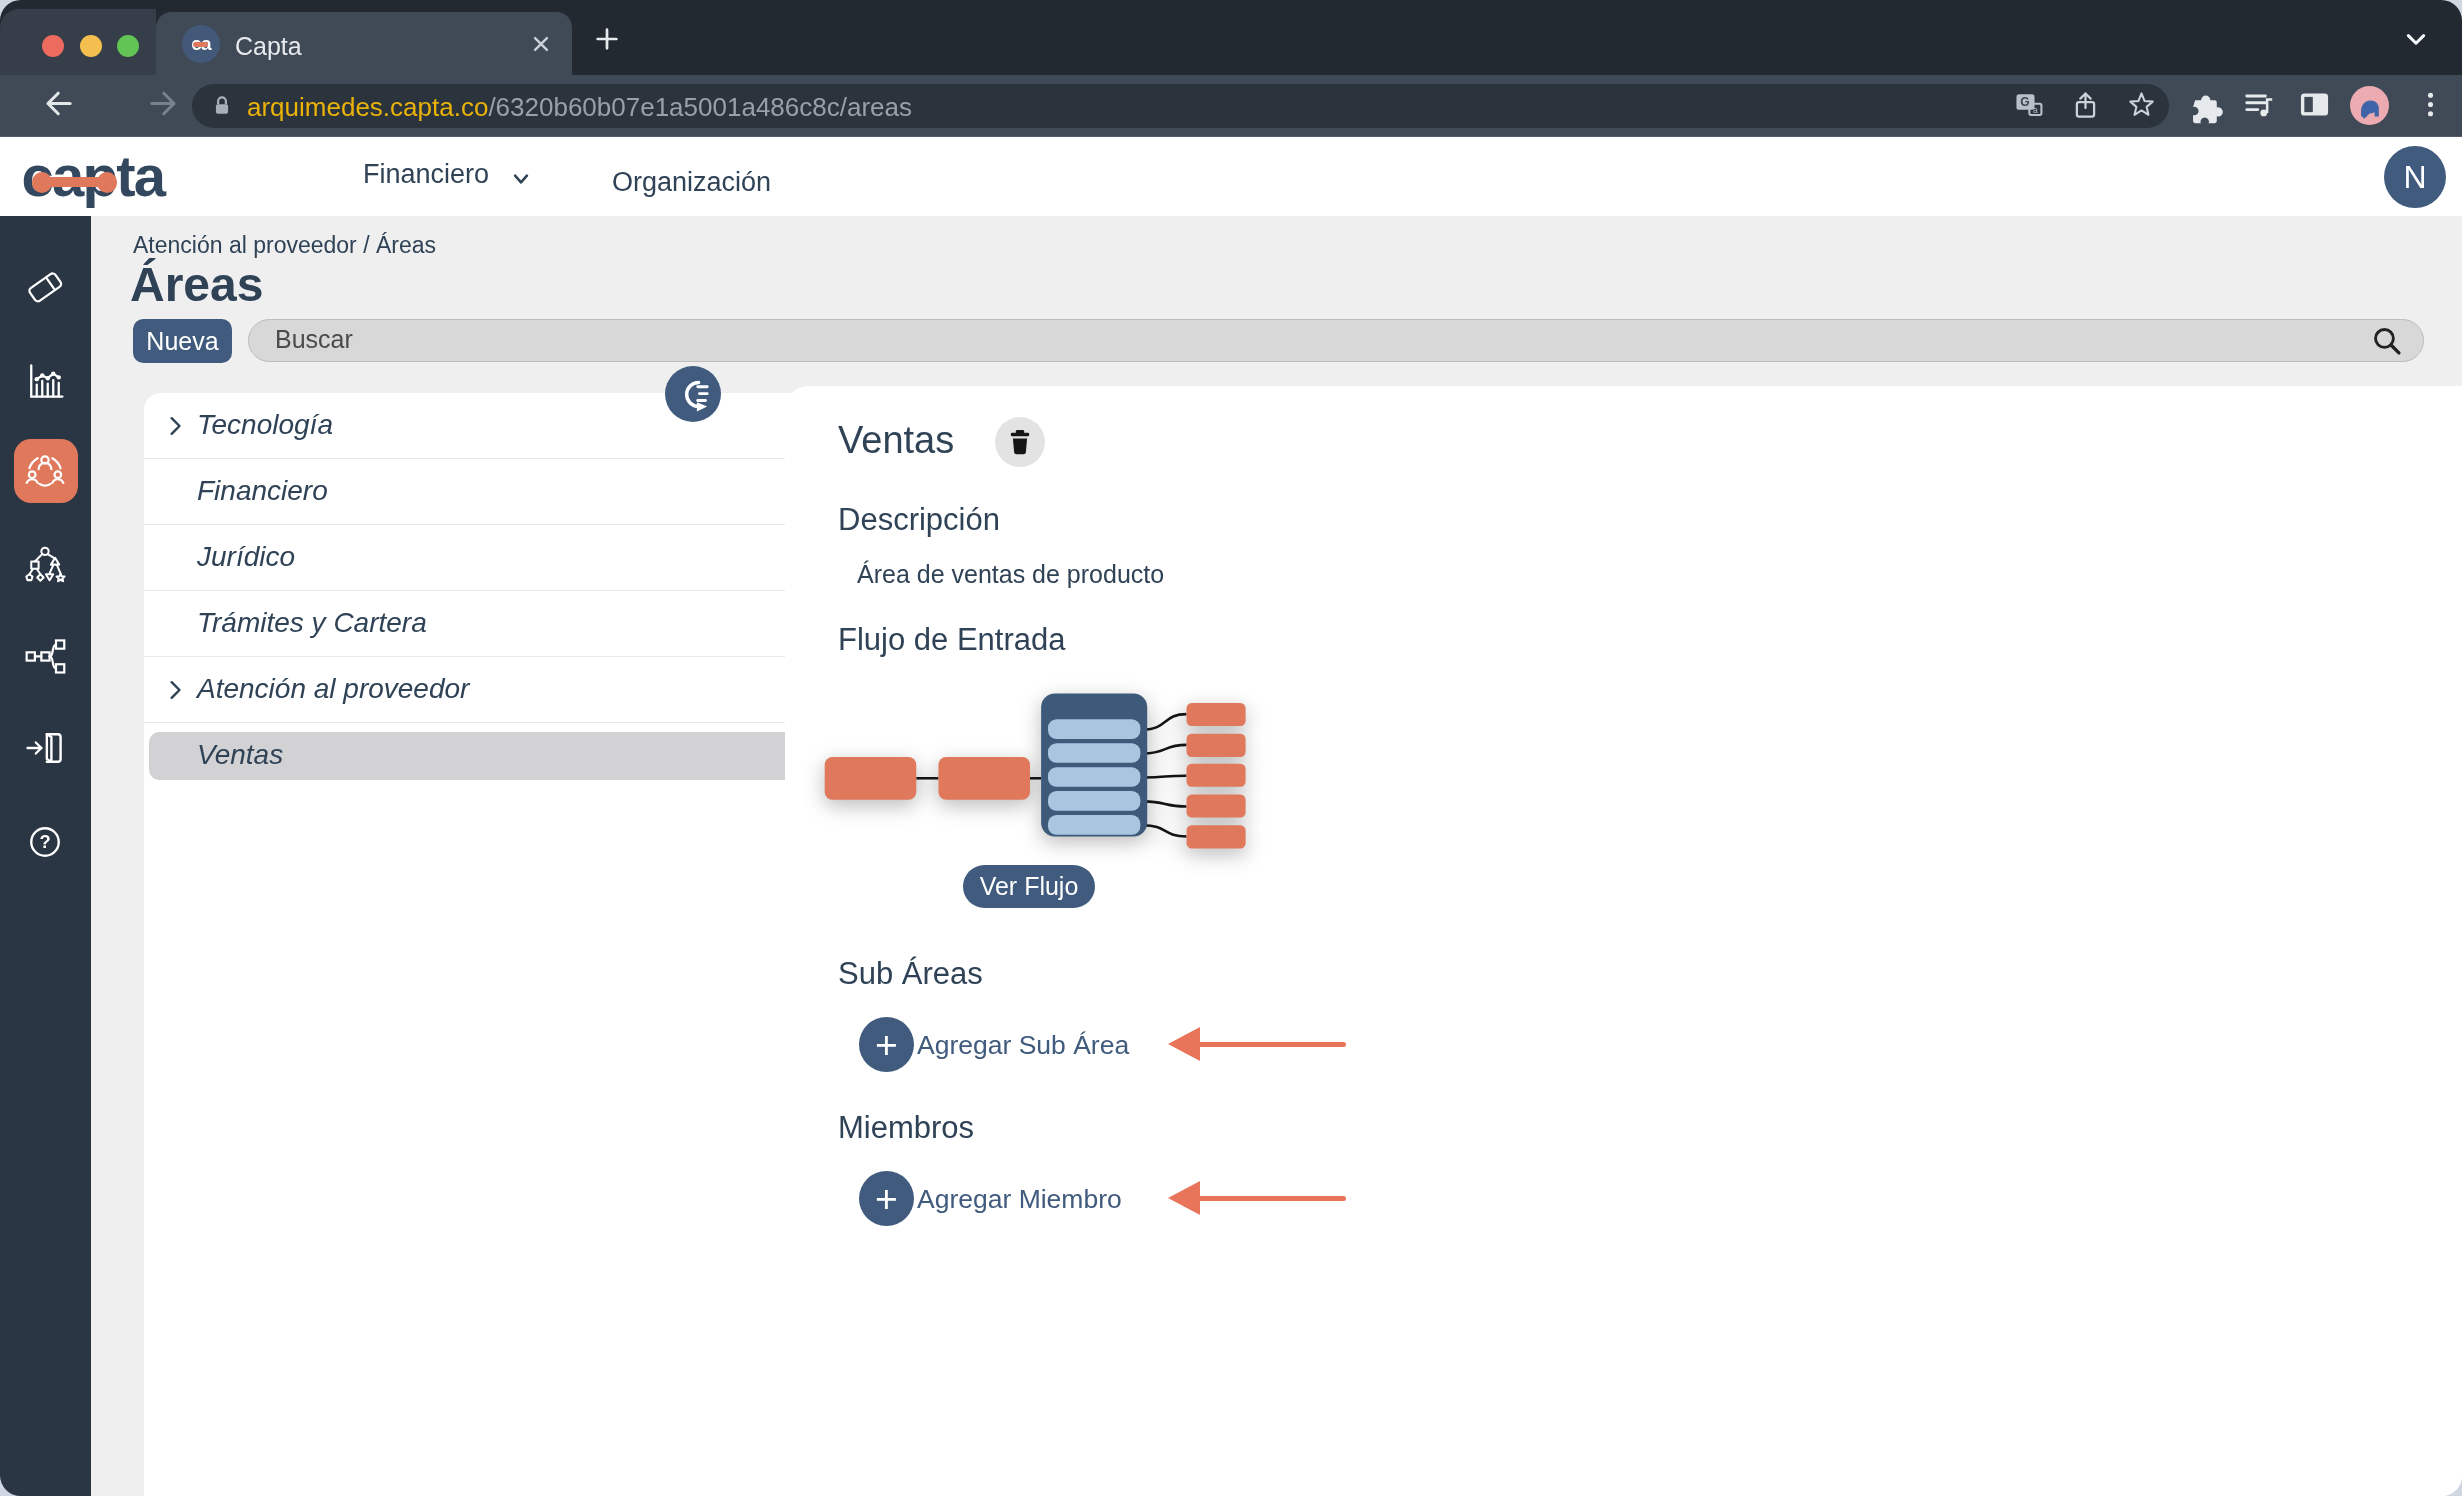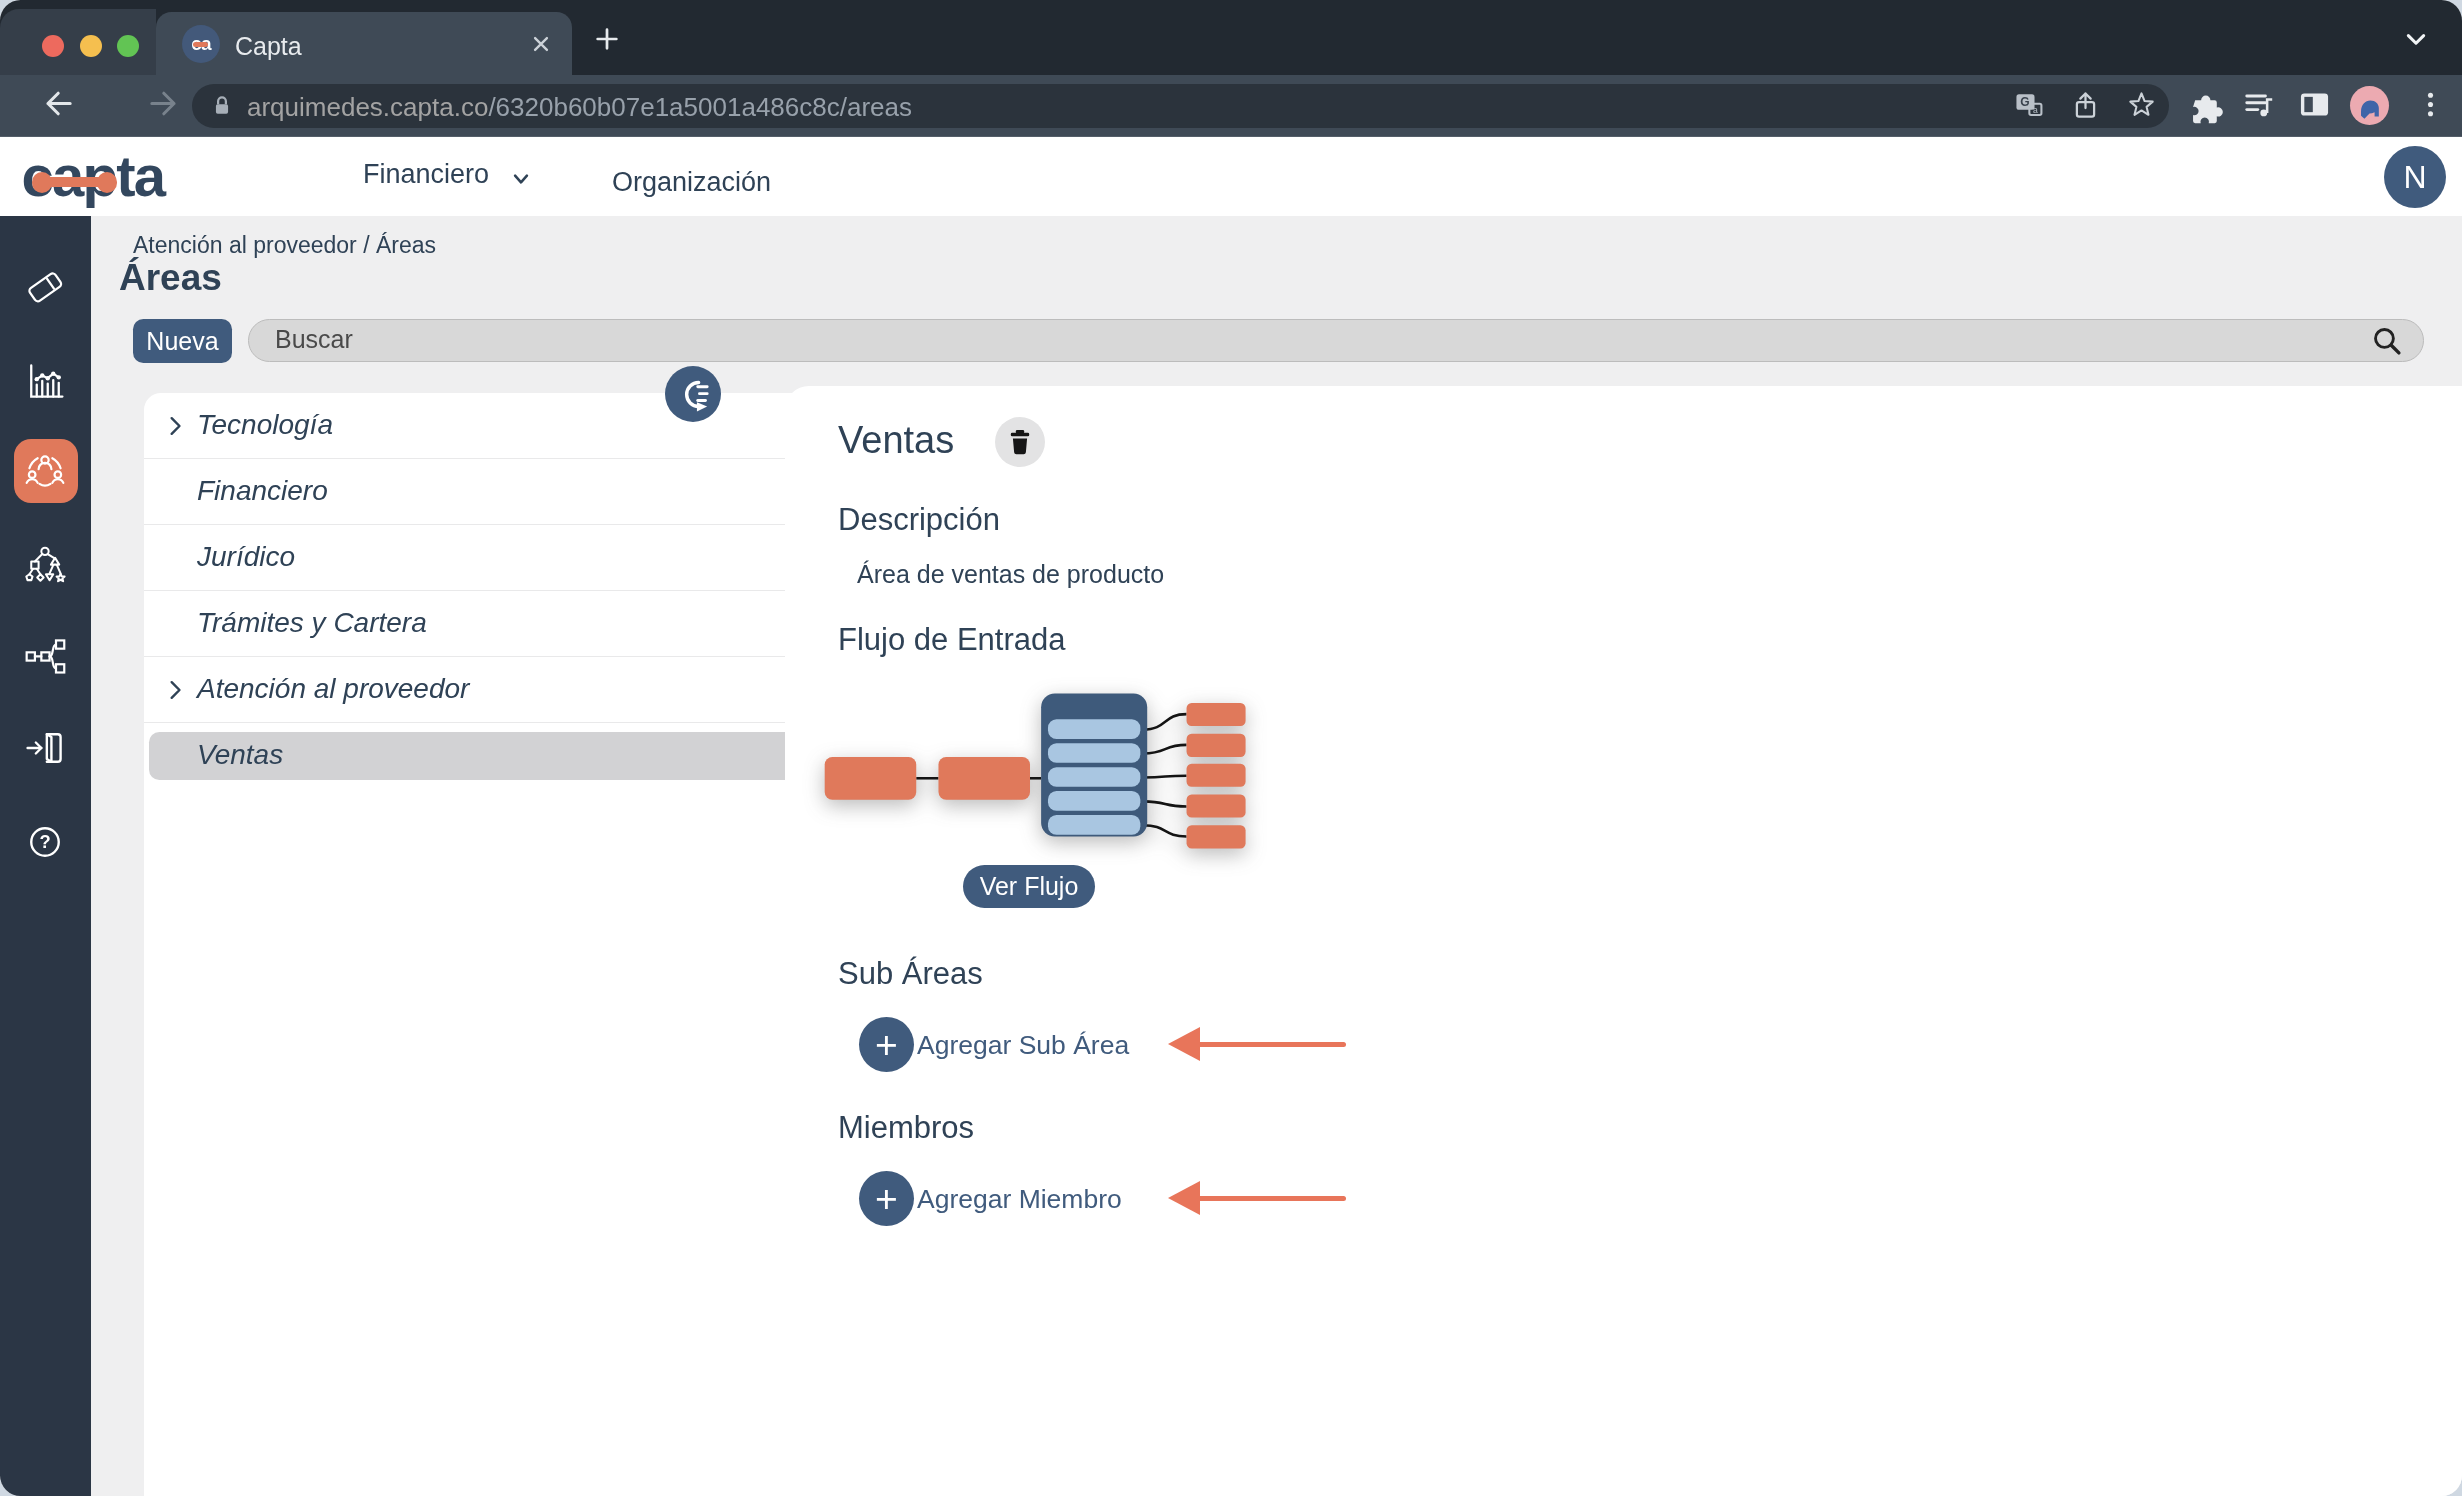--- a/index.html
+++ b/index.html
@@ -26,21 +26,21 @@
   .tab-close{position:absolute; right:20.5px; top:20.5px; width:22px; height:22px;}
   .newtab-btn{position:absolute; left:590px; top:22px; width:34px; height:34px;}
   .win-chevron{position:absolute; left:2399px; top:22px; width:34px; height:34px;}
 
   .toolbar{position:absolute; left:0; top:75px; width:2462px; height:62px; background:var(--chrome-tab,#3f4a56); border-bottom:1.7px solid #545e69;}
   .nav-ico{position:absolute; top:7.7px; width:41px; height:41px;}
   .ico-back{left:36px;} .ico-fwd{left:145px;} .ico-reload{left:261px;}
   .urlbar{position:absolute; left:192px; top:8.5px; width:1977px; height:44px; border-radius:22px; background:var(--url-pill,#2b333c);}
   .lock{position:absolute; left:17px; top:9.4px; width:26px; height:26px;}
   .url-text{position:absolute; left:55px; top:8.5px; font-size:26px; white-space:nowrap;}
-  .url-domain{color:#a3a3a3;} .url-path{color:#98a1ab;}
+  .url-domain{color:#eab308;} .url-path{color:#98a1ab;}
   .omni-ico{position:absolute; top:6.8px; width:31px; height:31px;}
   .ico-translate{left:1821px;} .ico-share{left:1878px;} .ico-star{left:1934px;}
   .right-ico{position:absolute; top:10.3px; width:39px; height:39px;}
   .ico-puzzle{left:2185px;} .ico-playlist{left:2240px;} .ico-panel{left:2295px;}
   .chrome-avatar{position:absolute; left:2350px; top:11px; width:39px; height:39px; border-radius:50%; background:#ecaab1; overflow:hidden;}
   .ico-kebab{left:2411px;}
 
   
   .appheader{position:absolute; left:0; top:137px; width:2462px; height:80px; background:#fff;}
   .logo{position:absolute; left:21.4px; top:5.1px; width:205px; height:68px;}
@@ -55,21 +55,21 @@
   .user-avatar{position:absolute; left:2384px; top:9.4px; width:62px; height:62px; border-radius:50%; background:var(--button-navy,#405b7d); color:#fff; font-size:32px; text-align:center; line-height:62px;}
 
   
   .main{position:absolute; left:0; top:216px; width:2462px; height:1280px; background:var(--page-bg,#efeff0);}
   .side-rail{position:absolute; left:0; top:0; width:91px; height:1280px; background:var(--sidebar-navy,#2b3645);}
   .rail-item{position:absolute; left:11px; width:68px; height:68px; display:flex; align-items:center; justify-content:center;}
   .rail-item svg{width:44px; height:44px;}
   .rail-active-bg{position:absolute; left:13.7px; top:223px; width:64px; height:64px; background:var(--accent-orange,#e0795b); border-radius:17px;}
 
   .breadcrumb{position:absolute; left:133px; top:16.2px; font-size:23px; color:var(--text-navy,#2f4256);}
-  .page-title{position:absolute; left:119px; top:41px; font-size:37px; font-weight:700; color:var(--text-navy,#2f4256);}
+  .page-title{position:absolute; left:130px; top:41px; font-size:48px; font-weight:700; color:var(--text-navy,#2f4256);}
   .new-btn{position:absolute; left:133px; top:103px; width:99px; height:44px; background:var(--button-navy,#405b7d); border:none; border-radius:10.3px; color:#fff; font-size:25px; font-family:inherit;}
   .search-box{position:absolute; left:248px; top:103px; width:2176px; height:43px; background:#d8d8d8; border:1.7px solid #bcbcbc; border-radius:21.4px;}
   .search-input{position:absolute; left:26px; top:2.6px; width:2052px; height:34px; background:transparent; border:none; outline:none; font-size:25px; font-family:inherit; color:#3a3a3a;}
   .search-input::placeholder{color:#4a4a4a; opacity:1;}
   .search-mag{position:absolute; right:19px; top:4.3px; width:34px; height:34px;}
 
   
   .list-card{position:absolute; left:144px; top:177px; width:701px; bottom:0; background:#fff; border-radius:17px 22px 0 0;font-style:italic;}
   .area-row{position:relative; height:66px; cursor:pointer;}
   .area-row:not(:last-child){border-bottom:1.7px solid #e9e9ea;}

